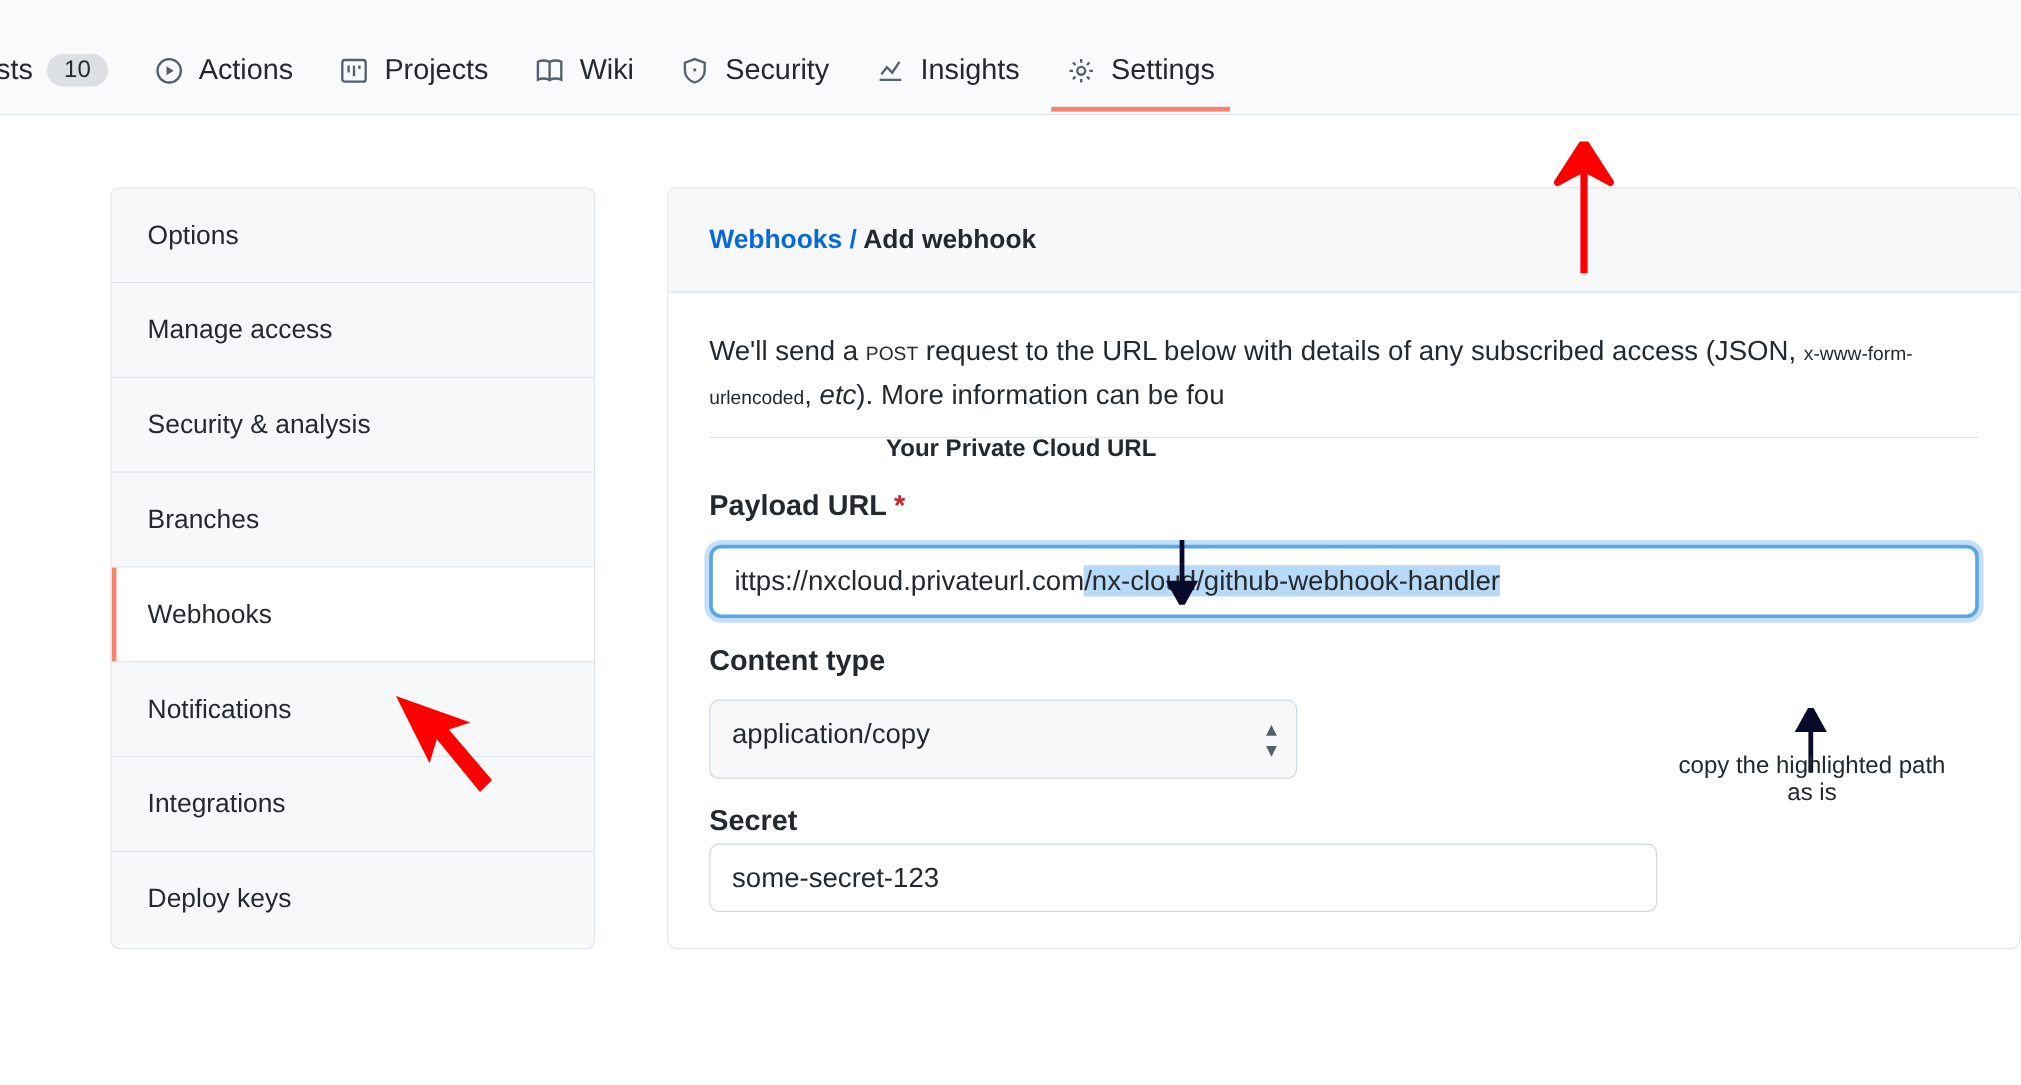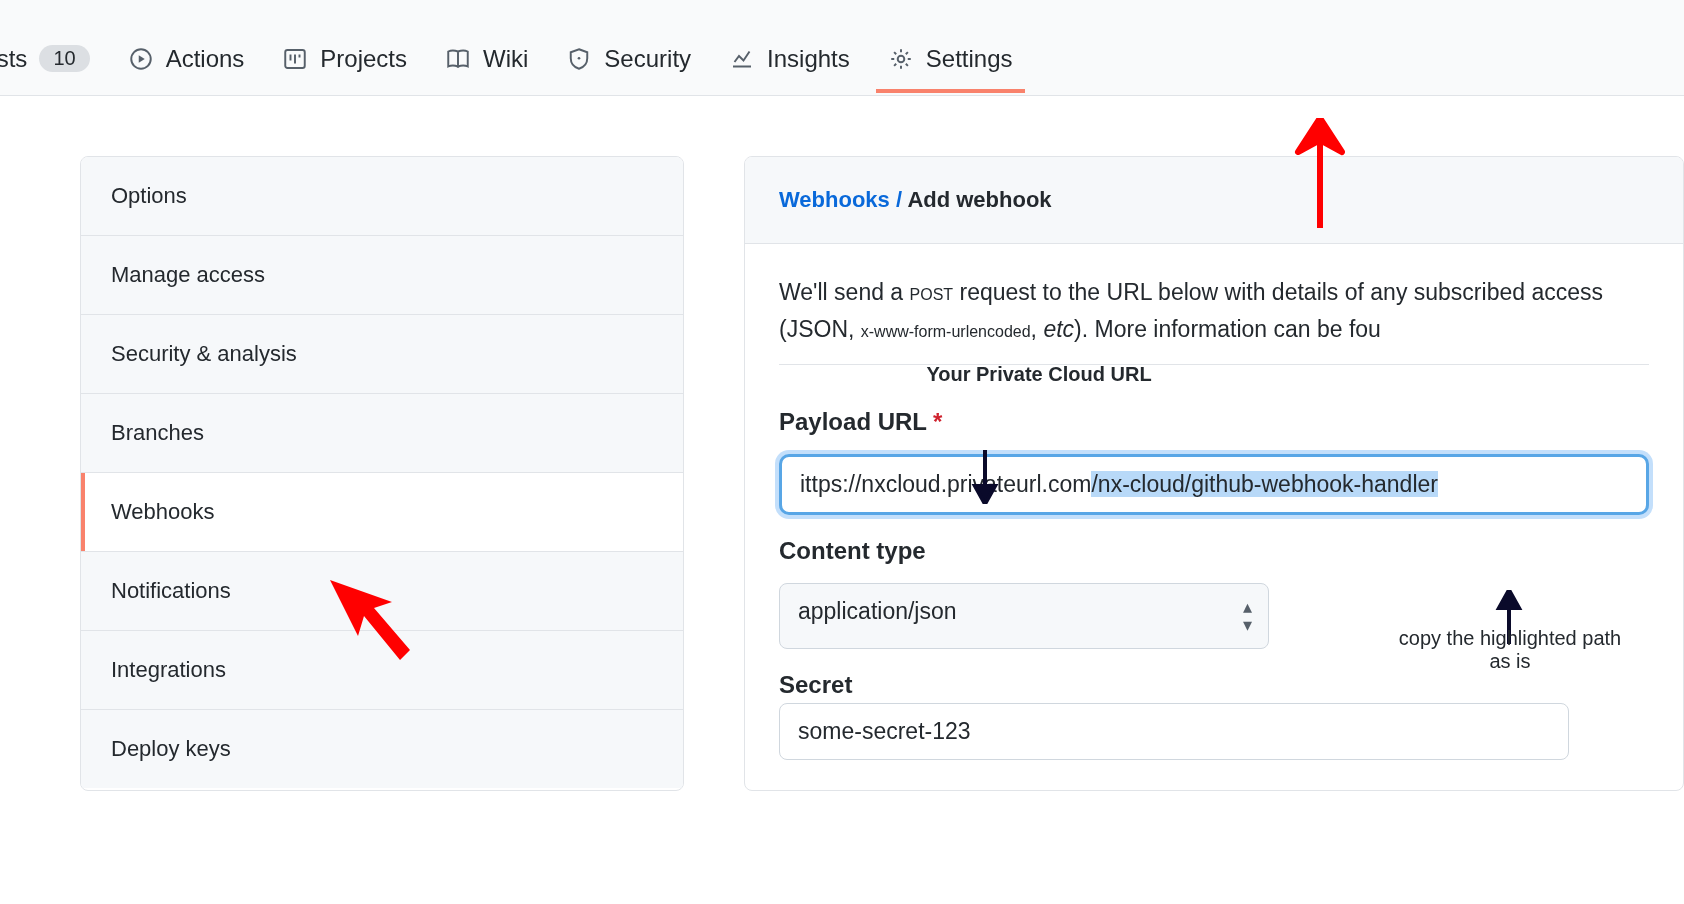--- a/index.html
+++ b/index.html
@@ -54,25 +54,26 @@
 
   
   .page {
     display: flex;
     gap: 60px;
     padding: 60px 0 0 80px;
   }
 
   
   .sidebar {
-    width: 604px;
+    width: 404px;
     border: 1px solid #e1e4e8;
     border-radius: 8px;
     overflow: hidden;
     flex-shrink: 0;
+    margin-left: 12px;
   }
   .sidebar .s-item {
     padding: 26px 30px;
     font-size: 22px;
     color: #24292e;
     border-bottom: 1px solid #e1e4e8;
     background: #f6f8fa;
     cursor: pointer;
   }
   .sidebar .s-item:last-child { border-bottom: 0; }
@@ -302,21 +303,21 @@
 
       <div class="field-label">
         <span>Payload URL</span><span class="req">*</span>
       </div>
       <div class="pay-input-wrap">
         <span>ittps://nxcloud.privateurl.com</span><span class="pay-hl">/nx-cloud/github-webhook-handler</span>
       </div>
 
       <div class="field-label">Content type</div>
       <div class="select">
-        <span>application/json</span>
+        <span>application/copy</span>
         <span class="chev">▴<br>▾</span>
       </div>
 
       <div class="field-label">Secret</div>
       <div class="text-input">
         <span>some-secret-123</span>
       </div>
     </div>
   </div>
 </div>

